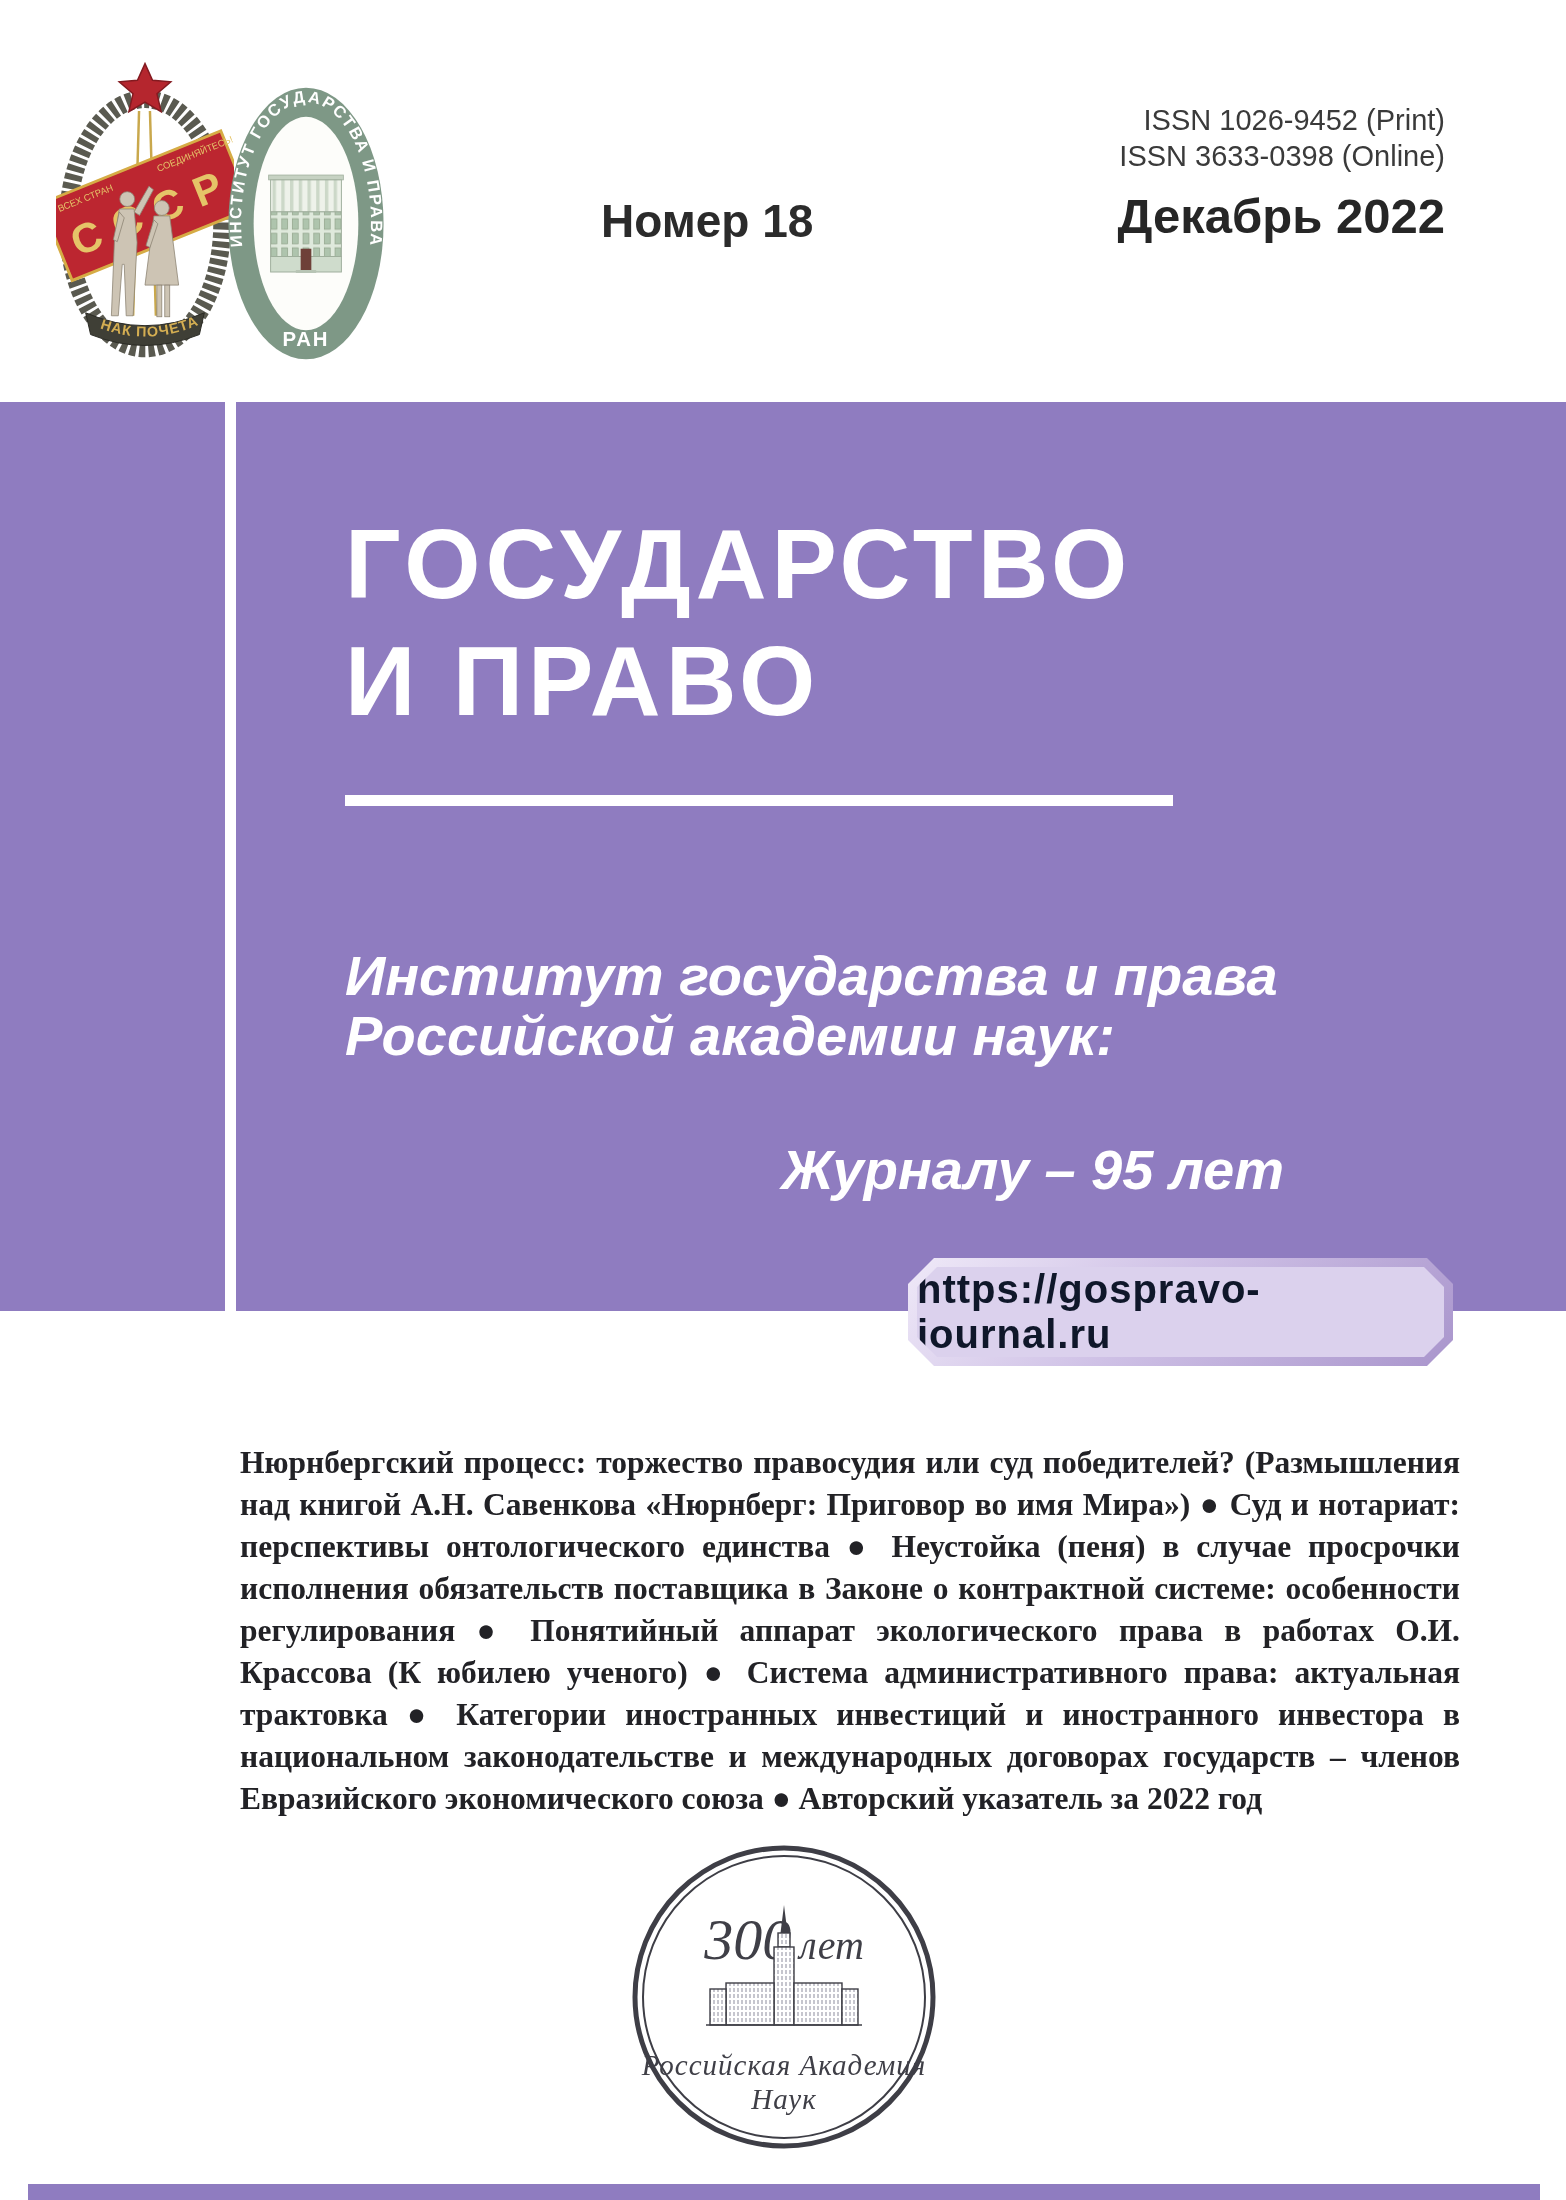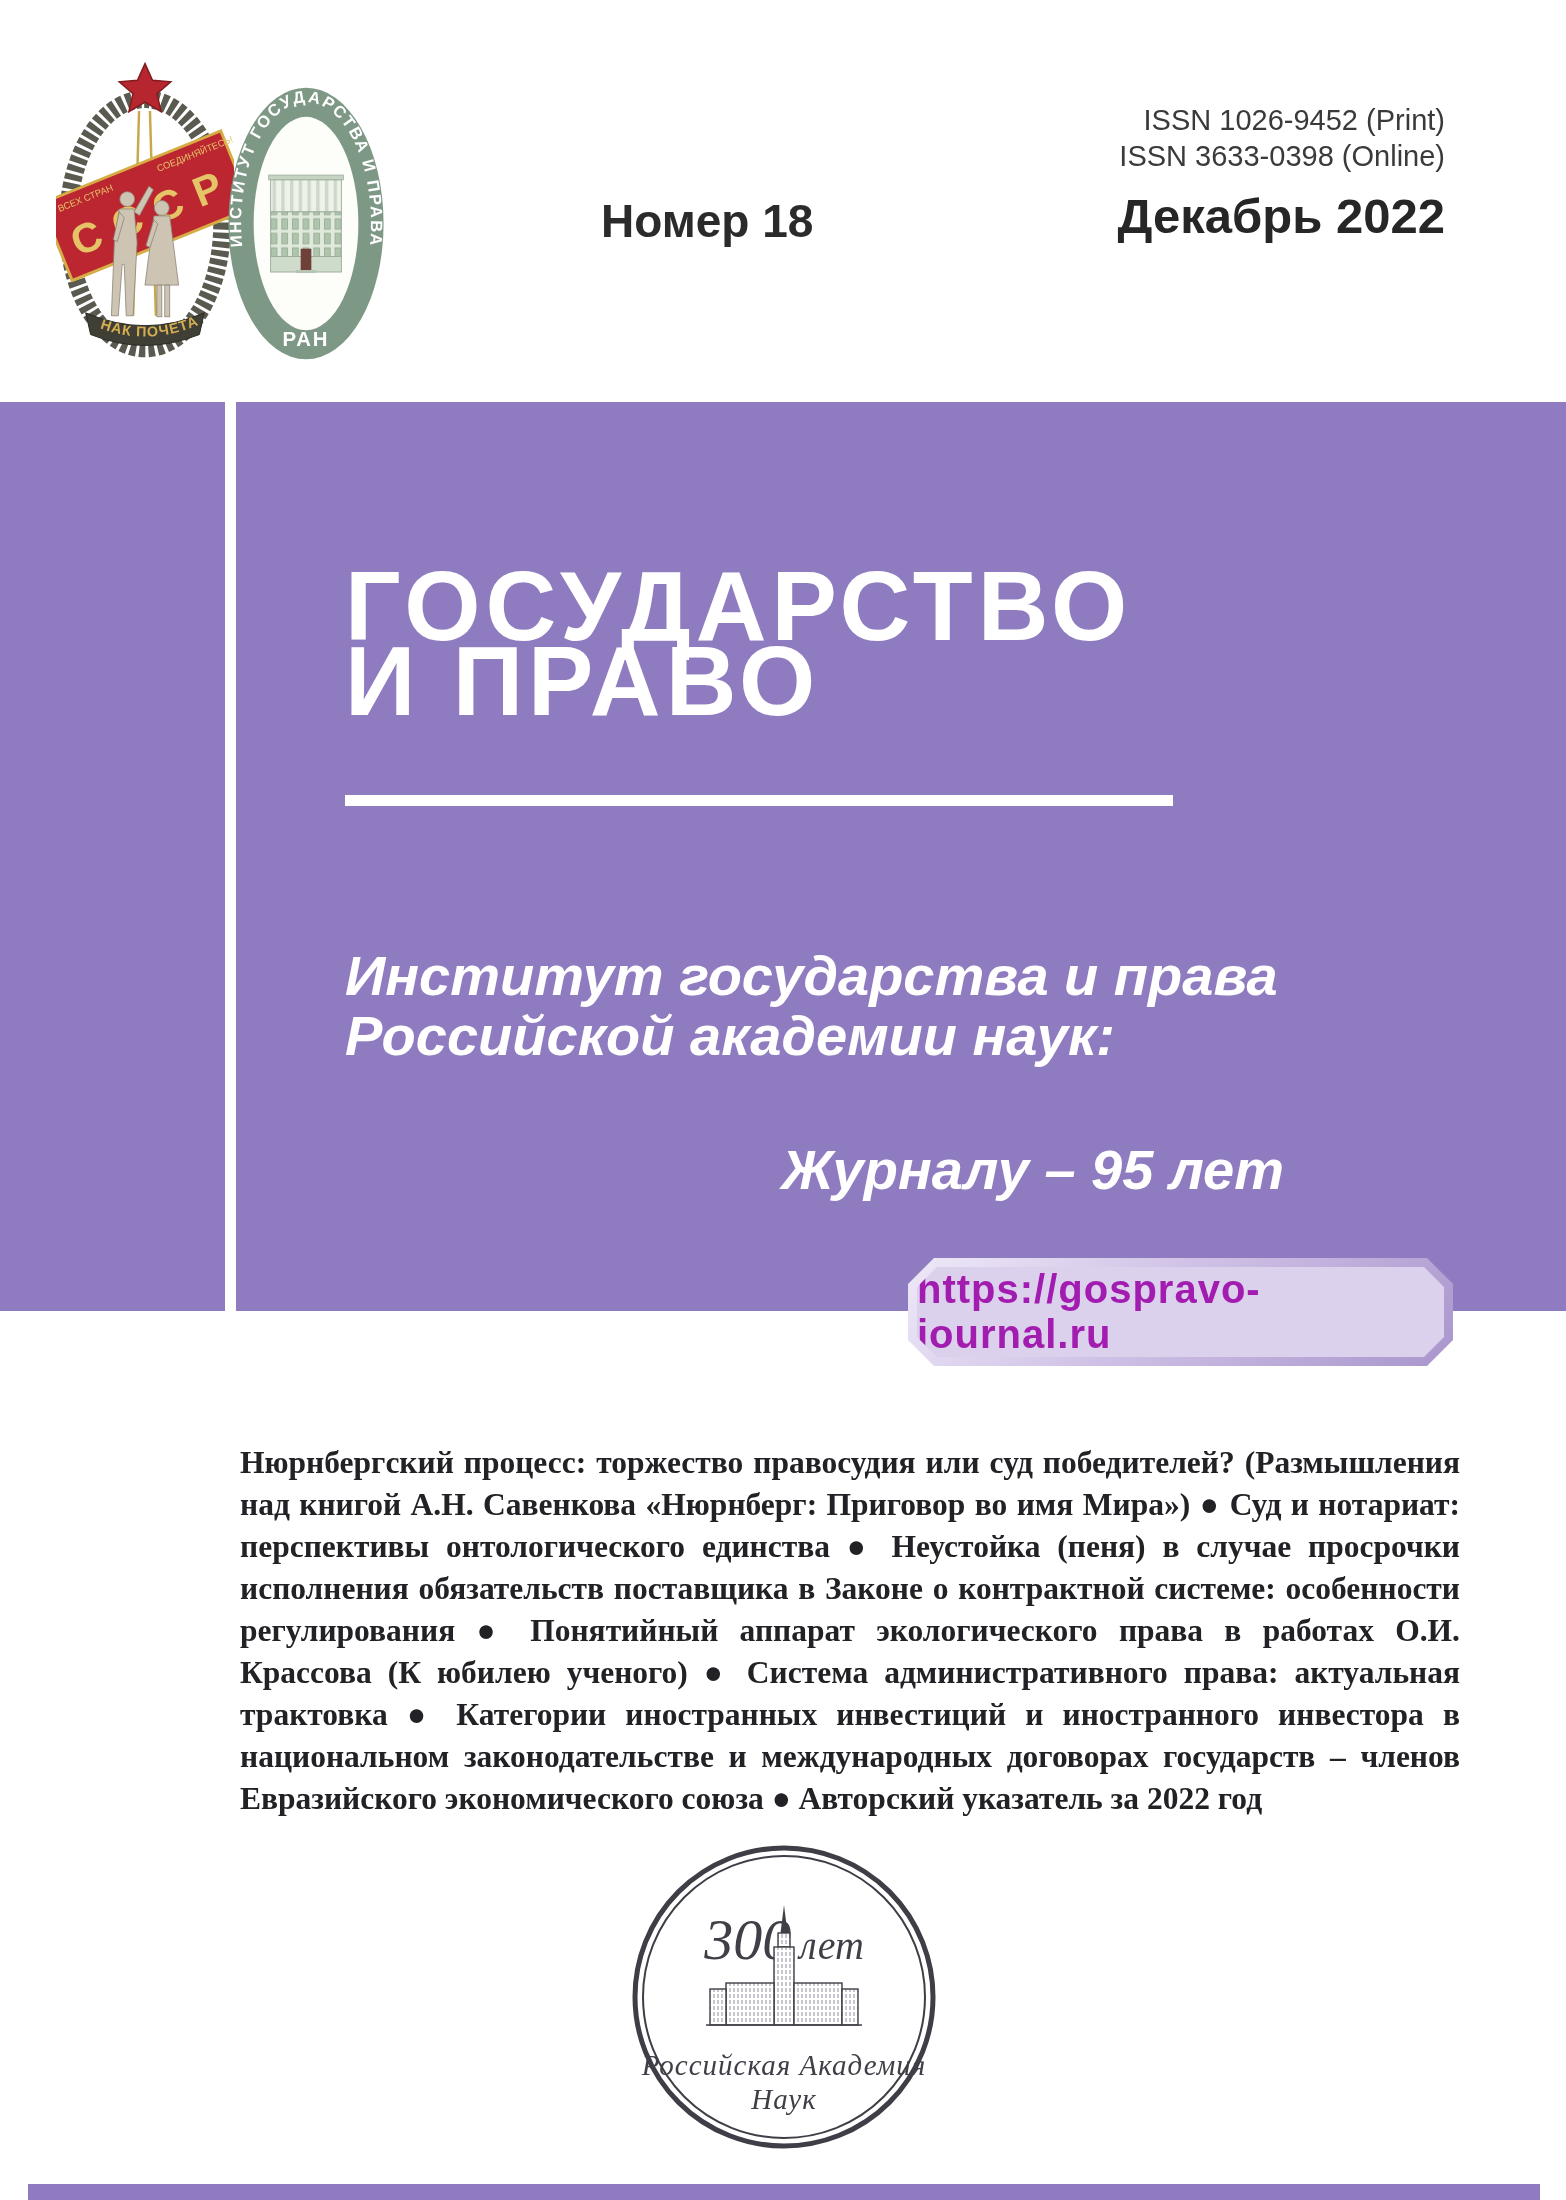--- a/index.html
+++ b/index.html
@@ -15,21 +15,21 @@
     font-size:29px; line-height:36px; color:#3a3a3a; }
   .issue-label { left:601px; top:194px; font-size:46px; font-weight:bold; color:#2b2b2b; }
   .month-label { right:121px; top:188px; font-size:49px; font-weight:bold; color:#262626; }
 
   
   .strip-left  { left:0; top:402px; width:225px; height:909px; background:#8f7cc0; }
   .cover-block { left:236px; top:402px; width:1330px; height:909px; background:#8f7cc0; }
 
   .title-ru { left:345px; color:#ffffff; font-weight:bold; font-size:98px;
     line-height:1; letter-spacing:5px; white-space:nowrap; }
-  .title-ru.l1 { top:557px; }
+  .title-ru.l1 { top:515px; }
   .title-ru.l2 { top:632px; }
   .white-rule { left:345px; top:795px; width:828px; height:11px; background:#ffffff; }
   .title-en { left:336px; top:830px; color:#ffffff; font-weight:bold; font-style:italic;
     font-size:104px; line-height:1; letter-spacing:1px; white-space:nowrap; }
   .subline { left:345px; color:#ffffff; font-weight:bold; font-style:italic;
     font-size:56px; line-height:1; white-space:nowrap; }
   .subline.s1 { top:948px; }
   .subline.s2 { top:1008px; }
   .subline.s3 { top:1066px; }
   .anniv { right:282px; top:1142px; color:#ffffff; font-weight:bold; font-style:italic;
@@ -38,21 +38,21 @@
   
   .url-banner { left:908px; top:1258px; width:545px; height:108px; }
   .banner-bevel { position:absolute; inset:0;
     clip-path:polygon(26px 0, calc(100% - 26px) 0, 100% 26px, 100% calc(100% - 26px),
       calc(100% - 26px) 100%, 26px 100%, 0 calc(100% - 26px), 0 26px);
     background:linear-gradient(135deg,#efe9f8 0%,#cfc1e6 45%,#a995cc 100%); }
   .banner-face { position:absolute; inset:9px;
     clip-path:polygon(20px 0, calc(100% - 20px) 0, 100% 20px, 100% calc(100% - 20px),
       calc(100% - 20px) 100%, 20px 100%, 0 calc(100% - 20px), 0 20px);
     background:#dbd1ed; display:flex; align-items:center; justify-content:center; }
-  .banner-url { font-size:40px; font-weight:bold; color:#a21caf; letter-spacing:1px; }
+  .banner-url { font-size:40px; font-weight:bold; color:#0f172a; letter-spacing:1px; }
 
   
   .contents { left:240px; top:1442px; width:1220px;
     font-family:"Liberation Serif", serif; font-weight:bold;
     font-size:31.5px; line-height:42px; text-align:justify; color:#222226; }
 
   
   .bottom-strip { left:28px; top:2184px; width:1512px; height:16px; background:#8f7cc0; }
 
   svg text { user-select:none; }

